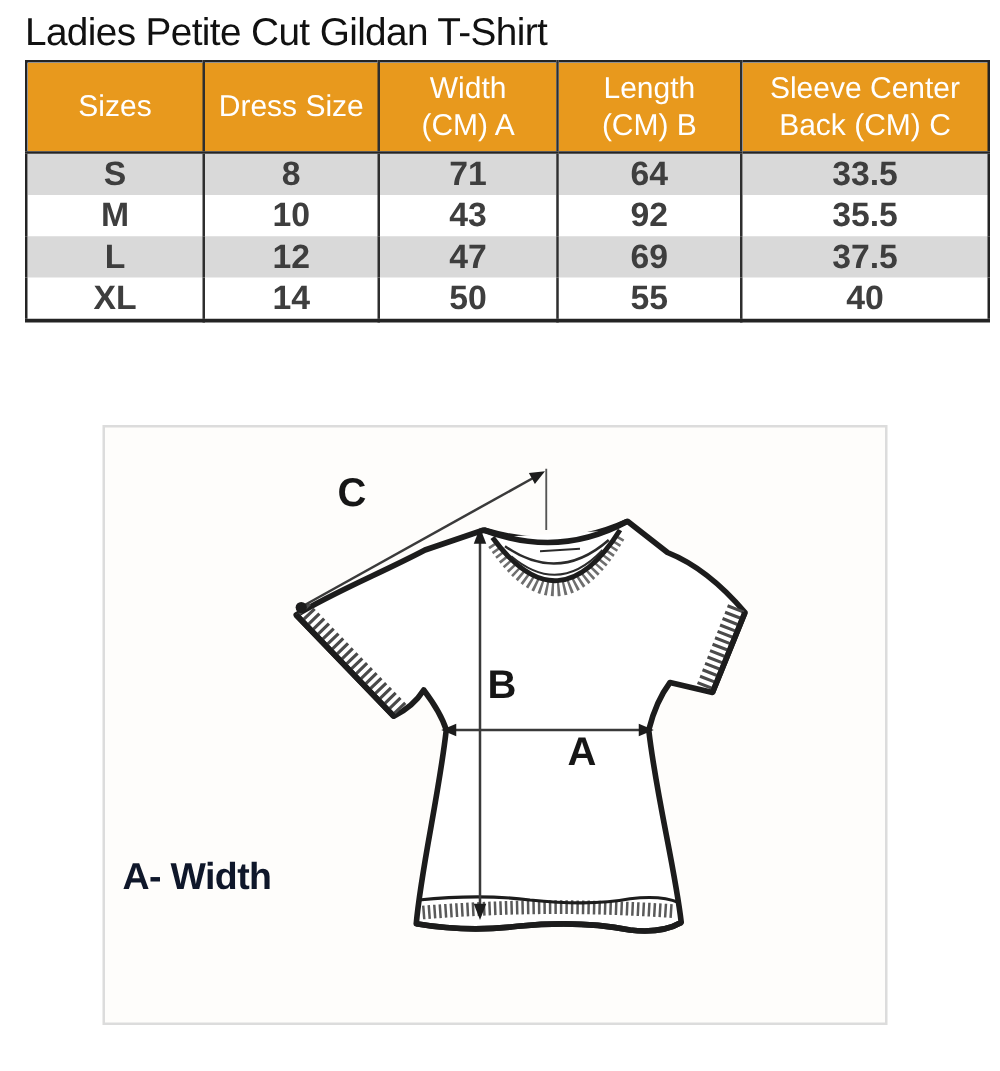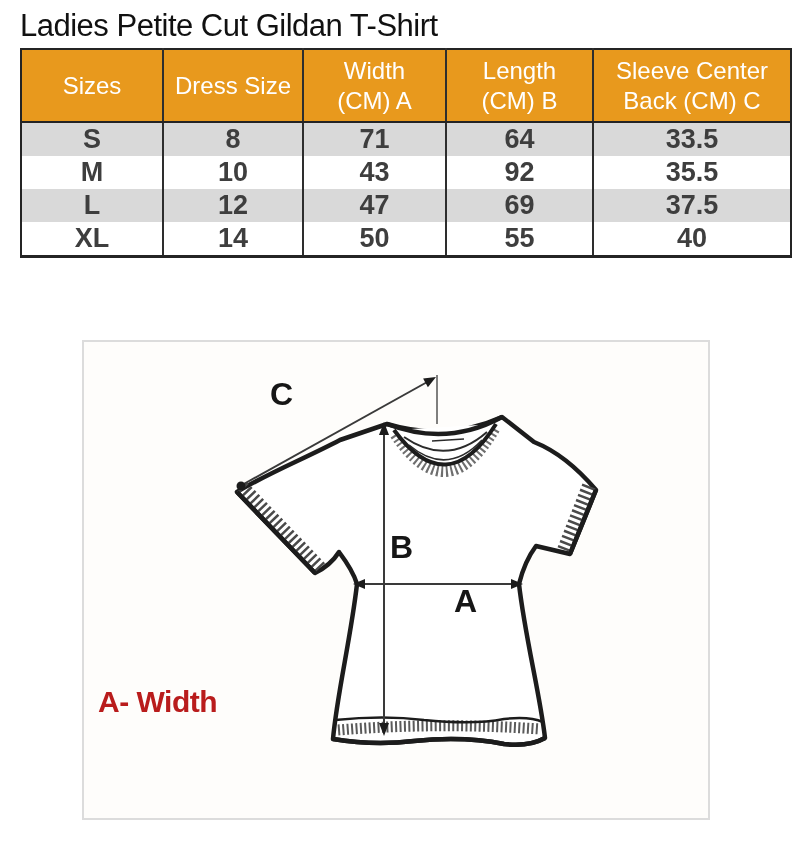--- a/index.html
+++ b/index.html
@@ -45,21 +45,21 @@
 
   .dim-label {
     position:absolute; font-size:32px; font-weight:700; color:#161616; line-height:1;
   }
   .label-c { left:186px; top:36px; }
   .label-b { left:306px; top:189px; }
   .label-a { left:370px; top:243px; }
 
   .legend { position:absolute; left:14px; top:338px; }
   .legend div {
-    font-size:30px; font-weight:700; color:#b91c1c; line-height:44px;
+    font-size:30px; font-weight:700; color:#0f172a; line-height:44px;
     letter-spacing:-0.5px; white-space:nowrap;
   }
 </style>
 </head>
 <body>
 
 <div class="page">
 
   <h1 class="title">Ladies Petite Cut Gildan T-Shirt</h1>
 

